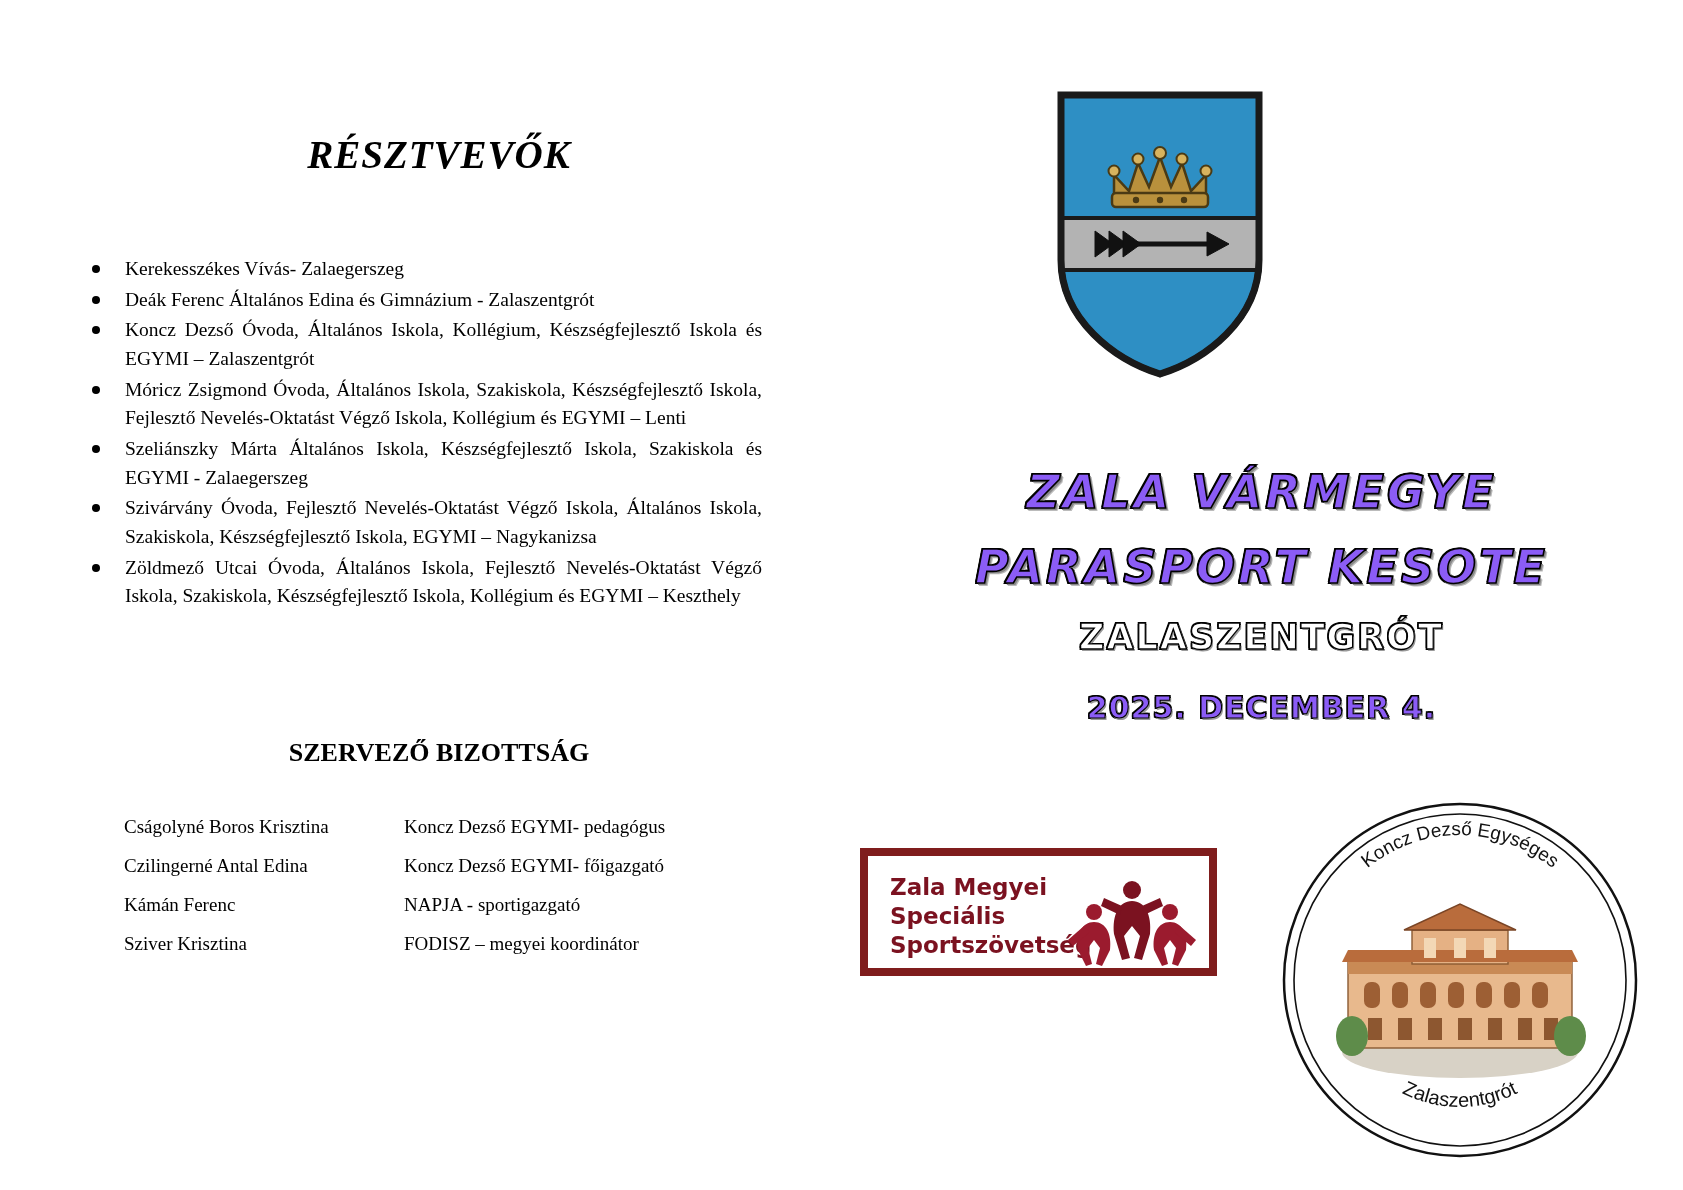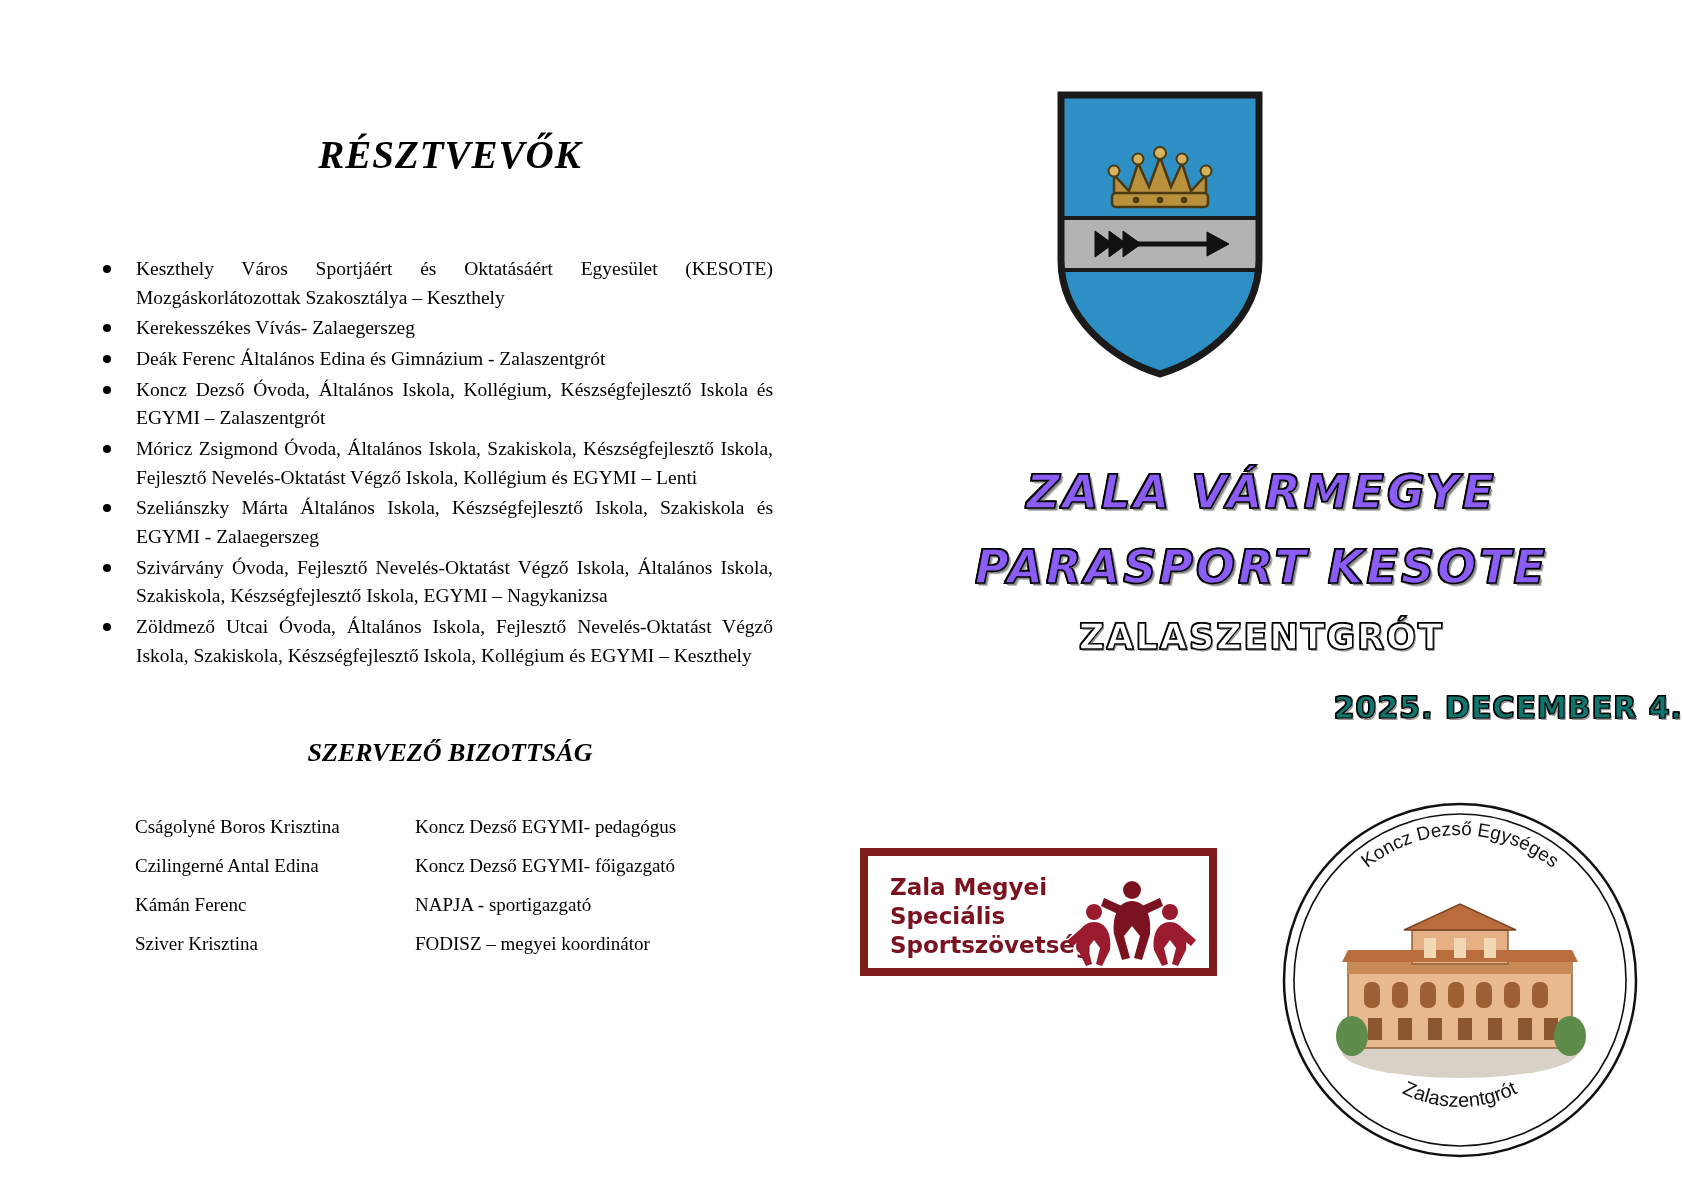--- a/index.html
+++ b/index.html
@@ -12,21 +12,21 @@
     height: 1190px;
     position: relative;
     font-family: "Liberation Serif", serif;
     color: #000000;
     overflow: hidden;
   }
 
   
   .left-col {
     position: absolute;
-    left: 15px;
+    left: 4px;
     top: 0;
     width: 840px;
     height: 1190px;
   }
 
   .title-resztvevok {
     position: absolute;
     left: 0;
     top: 132px;
     width: 840px;
@@ -66,21 +66,20 @@
     background: #000;
     border-radius: 50%;
   }
 
   .title-szervezo {
     position: absolute;
     left: 0;
     top: 738px;
     width: 840px;
     text-align: center;
-    font-style: italic;
     font-weight: bold;
     font-size: 26px;
     padding-left: 30px;
     box-sizing: border-box;
   }
 
   .committee {
     position: absolute;
     left: 120px;
     top: 808px;
@@ -152,26 +151,26 @@
       -1px -1px 0 #000,
        1px -1px 0 #000,
       -1px  1px 0 #000,
        1px  1px 0 #000;
   }
   .event-date {
     position: absolute;
     left: 0;
     top: 690px;
     width: 843px;
-    text-align: right;
+    text-align: center;
     font-family: "DejaVu Sans", sans-serif;
     font-weight: bold;
     font-size: 30px;
     letter-spacing: 1px;
-    color: #0f766e;
+    color: #8b5cf6;
     -webkit-text-stroke: 1.1px #000;
     text-shadow:
        1.5px 1.5px 0 #999,
       -1px -1px 0 #000,
        1px -1px 0 #000,
       -1px  1px 0 #000,
        1px  1px 0 #000;
   }
 
   
@@ -214,21 +213,20 @@
   .seal svg { display: block; }
 </style>
 </head>
 <body>
 
 <div class="left-col">
 
   <div class="title-resztvevok">RÉSZTVEVŐK</div>
 
   <ul class="participants">
-    <li>Keszthely Város Sportjáért és Oktatásáért Egyesület (KESOTE) Mozgáskorlátozottak Szakosztálya – Keszthely</li>
     <li>Kerekesszékes Vívás- Zalaegerszeg</li>
     <li>Deák Ferenc Általános Edina és Gimnázium - Zalaszentgrót</li>
     <li>Koncz Dezső Óvoda, Általános Iskola, Kollégium, Készségfejlesztő Iskola és EGYMI – Zalaszentgrót</li>
     <li>Móricz Zsigmond Óvoda, Általános Iskola, Szakiskola, Készségfejlesztő Iskola, Fejlesztő Nevelés-Oktatást Végző Iskola, Kollégium és EGYMI – Lenti</li>
     <li>Szeliánszky Márta Általános Iskola, Készségfejlesztő Iskola, Szakiskola és EGYMI - Zalaegerszeg</li>
     <li>Szivárvány Óvoda, Fejlesztő Nevelés-Oktatást Végző Iskola, Általános Iskola, Szakiskola, Készségfejlesztő Iskola, EGYMI – Nagykanizsa</li>
     <li>Zöldmező Utcai Óvoda, Általános Iskola, Fejlesztő Nevelés-Oktatást Végző Iskola, Szakiskola, Készségfejlesztő Iskola, Kollégium és EGYMI – Keszthely</li>
   </ul>
 
   <div class="title-szervezo">SZERVEZŐ BIZOTTSÁG</div>

